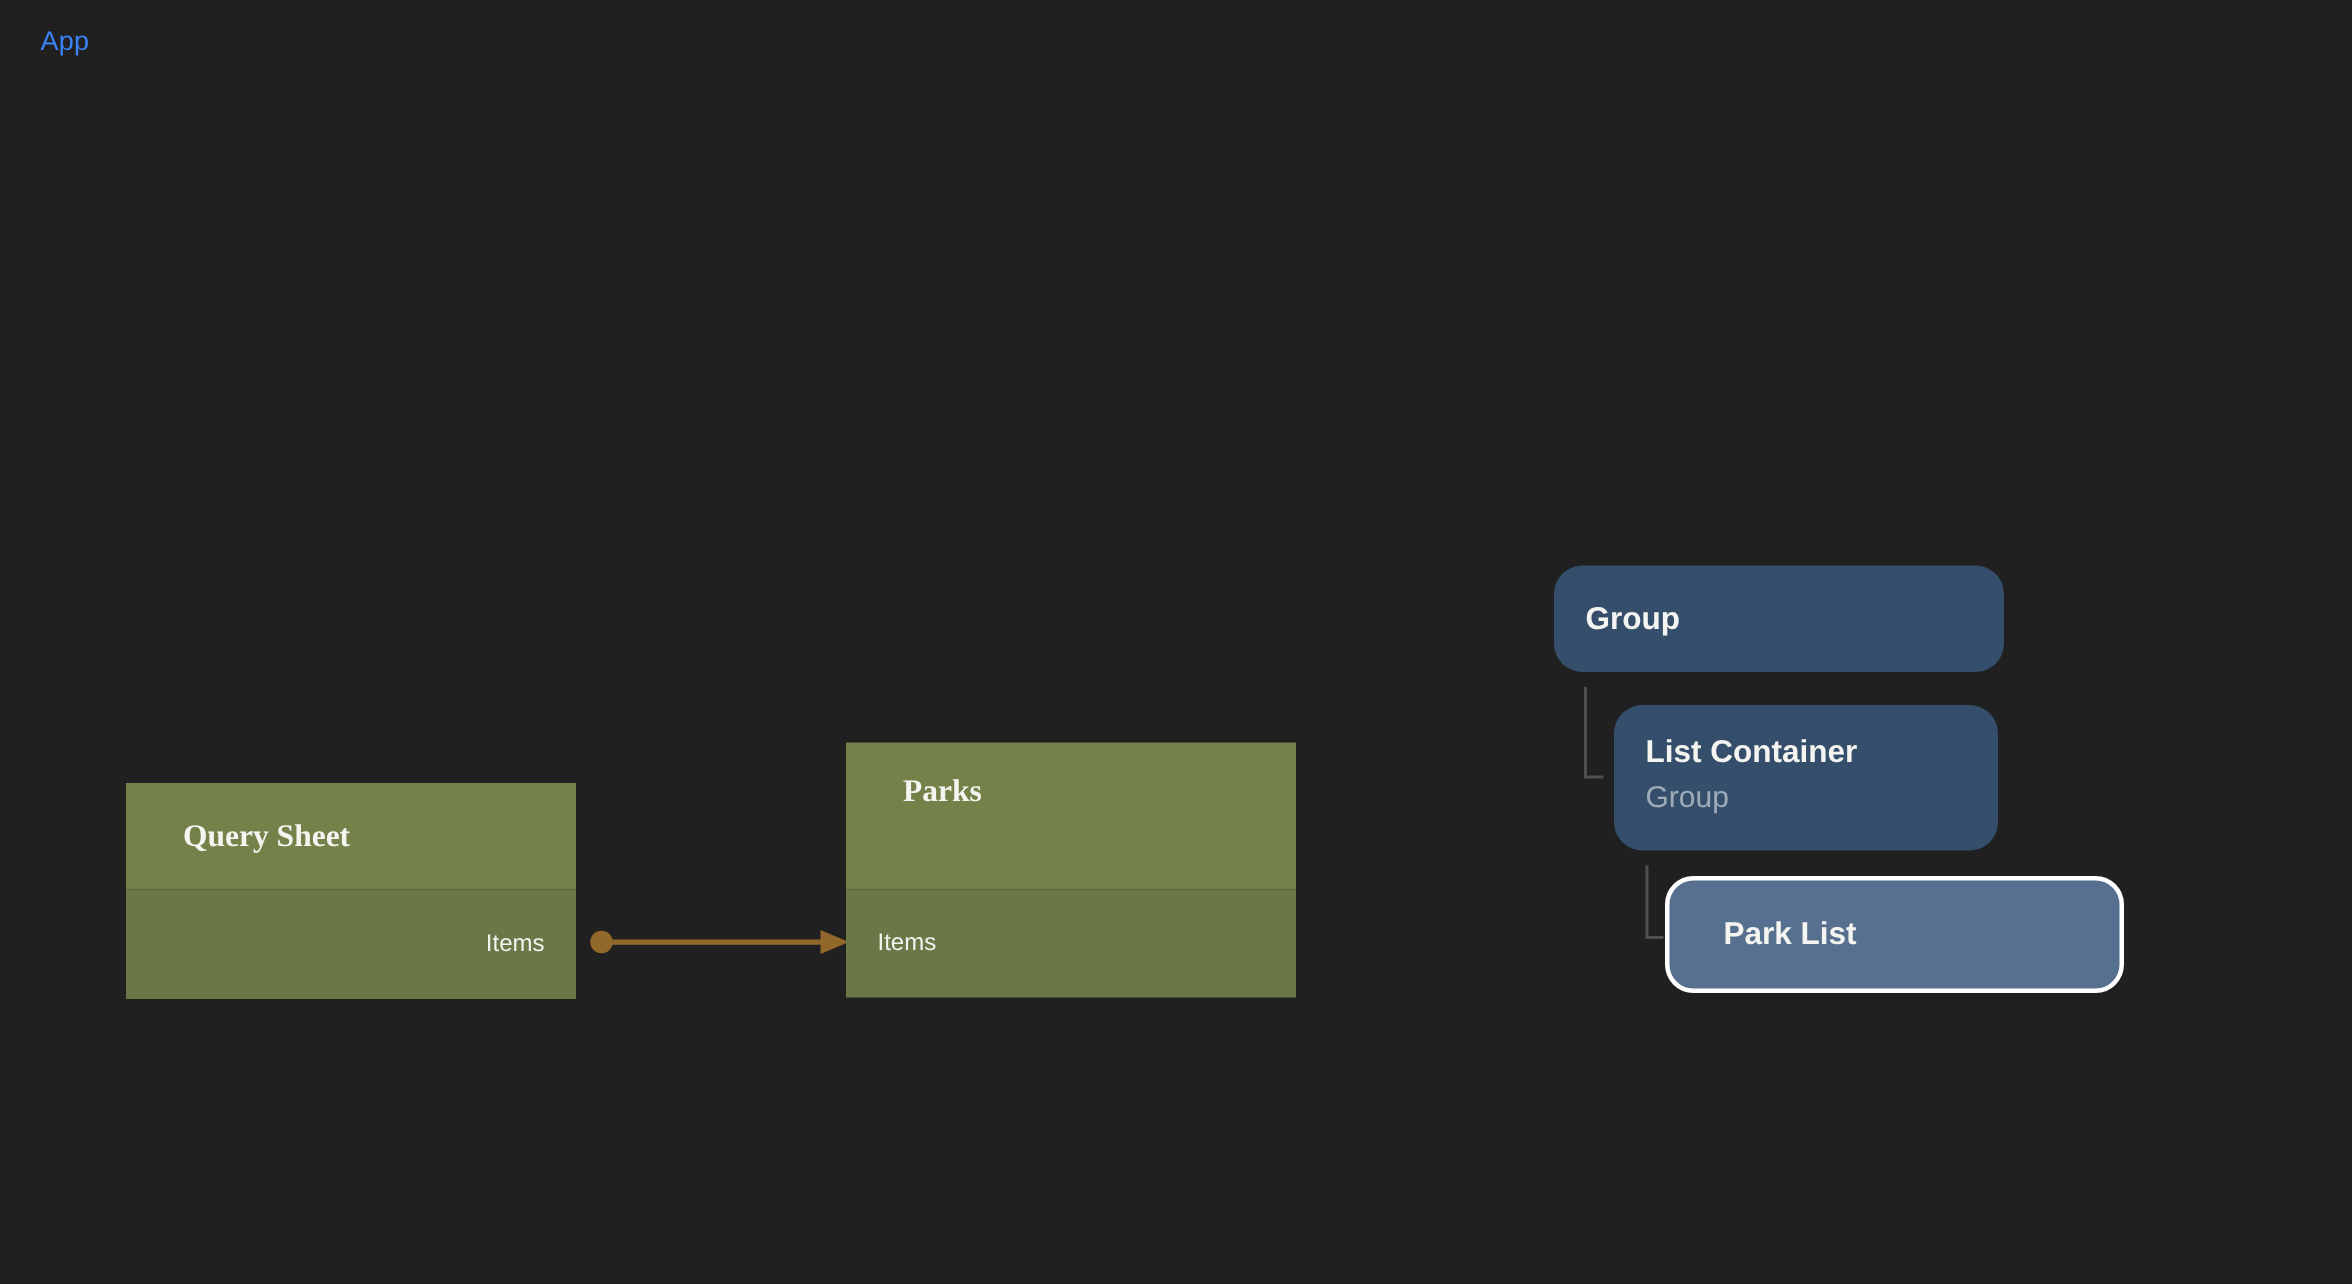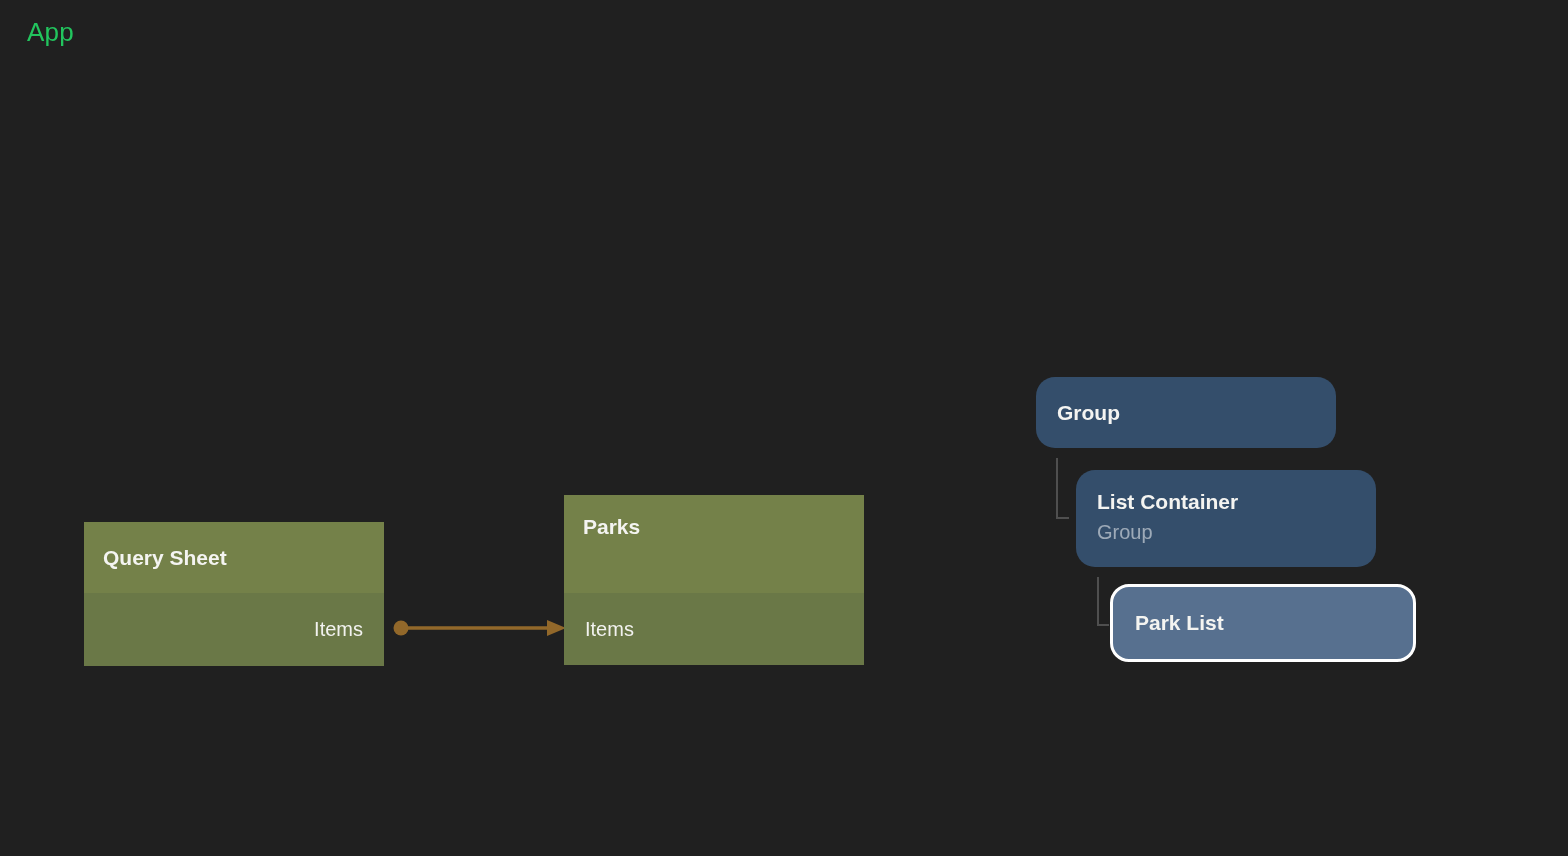--- a/index.html
+++ b/index.html
@@ -12,52 +12,53 @@
     position: relative;
     width: 1568px;
     height: 856px;
     overflow: hidden;
     background: var(--background, #202020);
   }
   .app-label {
     position: absolute;
     left: 27px;
     top: 17px;
-    font-size: 26px;
-    color: #22c55e;
+    font-size: 18px;
+    color: #3b82f6;
     letter-spacing: 0.2px;
   }
   
   .flow-node {
     position: absolute;
     width: 300px;
     cursor: default;
   }
   .flow-node .node-header {
     background: var(--green-node-header, #748149);
-    padding-left: 19px;
+    padding-left: 38px;
     box-sizing: border-box;
+    font-family: Liberation Serif, serif;
   }
   .flow-node .node-body {
     background: var(--green-node-body, #6a7847);
     box-sizing: border-box;
   }
   .node-title {
     color: #f4f4f1;
     font-size: 21px;
     font-weight: 600;
   }
   .node-subtitle {
     color: rgba(255,255,255,0.52);
     font-size: 20px;
     font-weight: 400;
   }
   .port-label {
     color: #f2f2ef;
-    font-size: 20px;
+    font-size: 16px;
     font-weight: 400;
   }
   #node-query-sheet { left: 84px; top: 522px; }
   #node-query-sheet .node-header { height: 71px; line-height: 71px; }
   #node-query-sheet .node-body   { height: 73px; line-height: 73px; text-align: right; padding-right: 21px; }
   #node-parks { left: 564px; top: 495px; }
   #node-parks .node-header { height: 98px; padding-top: 17px; }
   #node-parks .node-header .node-title    { display: block; line-height: 30px; }
   #node-parks .node-header .node-subtitle { display: block; line-height: 30px; }
   #node-parks .node-body   { height: 72px; line-height: 72px; text-align: left; padding-left: 21px; }
@@ -68,29 +69,29 @@
   .edge-arrow  { fill: var(--edge-color, #92682a); }
   
   .tree-node {
     position: absolute;
     background: var(--blue-node, #344e6b);
     box-sizing: border-box;
     cursor: default;
     border-radius: 19px;
   }
   #node-group { left: 1036px; top: 377px; width: 300px; height: 71px; line-height: 71px; padding-left: 21px; }
-  #node-list-container { left: 1076px; top: 470px; width: 300px; height: 97px; padding: 17px 1px 0 21px; }
+  #node-list-container { left: 1076px; top: 470px; width: 256px; height: 97px; padding: 17px 1px 0 21px; }
   #node-list-container .node-title,
   #node-list-container .node-subtitle { display: block; line-height: 30px; }
   #node-park-list {
     left: 1110px; top: 584px; width: 306px; height: 78px;
     background: var(--selected-node-fill, #57708f);
     border: 3px solid var(--selected-node-border, #ffffff);
     line-height: 72px;
-    padding-left: 22px;
+    padding-left: 36px;
   }
   .tree-connector {
     position: absolute;
     border-left: 2px solid var(--tree-line-color, #4f4f4f);
     border-bottom: 2px solid var(--tree-line-color, #4f4f4f);
   }
   #tree-connector-1 { left: 1056px; top: 458px; width: 11px; height: 59px; }
   #tree-connector-2 { left: 1097px; top: 577px; width: 10px; height: 47px; }
 </style>
 </head>

